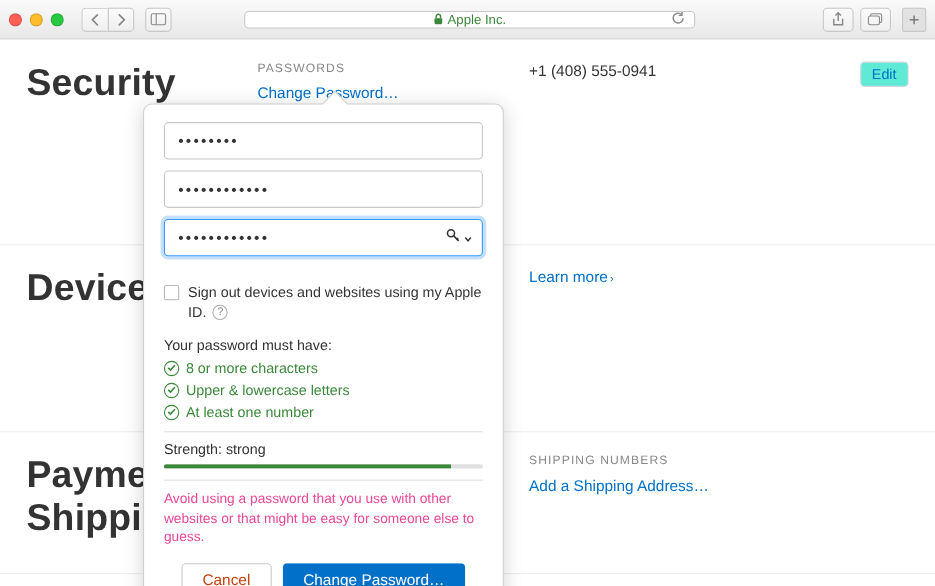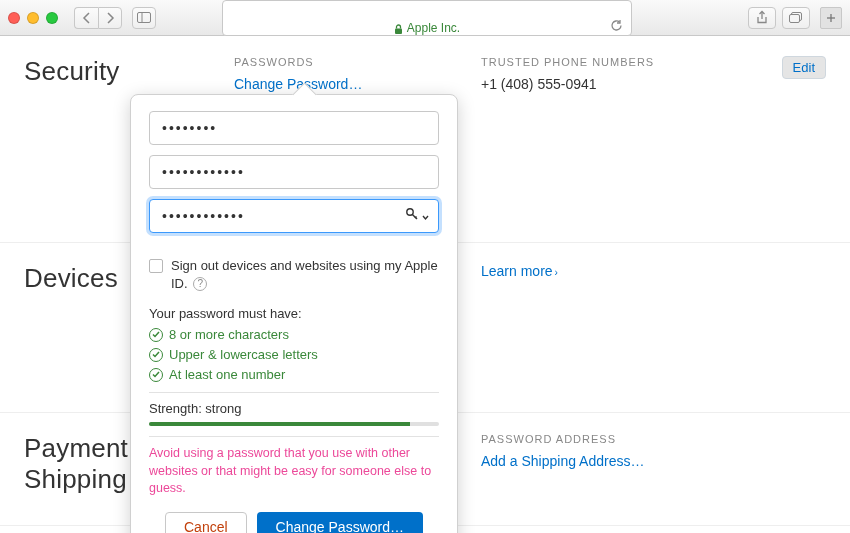--- a/index.html
+++ b/index.html
@@ -36,26 +36,26 @@
   background: linear-gradient(#fbfbfb,#efefef);
   display: flex; align-items: center; justify-content: center;
   color: #666;
 }
 .nav-group { display:flex; }
 .nav-group .nav-btn:first-child { border-radius: 4px 0 0 4px; border-right: 0; }
 .nav-group .nav-btn:last-child { border-radius: 0 4px 4px 0; }
 
 .addr {
   flex: 1;
-  height: 36px;
+  height: 16px;
   border: 1px solid #c8c8c8;
   border-radius: 4px;
   background: #fff;
   display: flex;
-  align-items: flex-end;
+  align-items: center;
   justify-content: center;
   margin: 0 110px 0 60px;
   position: relative;
 }
 .lock-icon { color: #3a883a; margin-right: 4px; display:inline-flex; }
 .addr-text { color: #3a883a; font-size: 12px; }
 .reload { position:absolute; right:8px; color:#888; }
 
 .right-btns { display:flex; gap:6px; }
 .right-btns .nav-btn { min-width:28px; }
@@ -81,22 +81,22 @@
   display: flex;
   padding: 20px 24px 30px 24px;
   border-bottom: 1px solid #eee;
 }
 .section:last-child { border-bottom: none; }
 .section-left {
   width: 210px;
   flex-shrink: 0;
 }
 .section-title {
-  font-size: 26px;
-  font-weight: 400;
+  font-size: 34px;
+  font-weight: 700;
   color: #333;
   letter-spacing: 0.2px;
 }
 .section-mid {
   flex: 1;
   min-width: 245px;
 }
 .section-right {
   width: 345px;
   position: relative;
@@ -107,21 +107,21 @@
   color: #888;
   margin-bottom: 8px;
 }
 .link { color: #0070c9; cursor: pointer; font-size: 14px; }
 .value { font-size: 14px; color:#333; }
 
 .edit-btn {
   position:absolute;
   right:0; top:0;
   border:1px solid #cfd7de;
-  background:#e5e5e5;
+  background:#5eead4;
   border-radius:4px;
   padding: 3px 10px;
   font-size:13px;
   color:#0070c9;
 }
 
 .trusted-block { margin-bottom: 30px; }
 
 
 .popover {
@@ -319,21 +319,20 @@
   <div class="section" style="padding-bottom:120px;">
     <div class="section-left">
       <div class="section-title">Security</div>
     </div>
     <div class="section-mid">
       <div class="sublabel">PASSWORDS</div>
       <div class="link">Change Password…</div>
     </div>
     <div class="section-right">
       <div class="trusted-block">
-        <div class="sublabel">TRUSTED PHONE NUMBERS</div>
         <div class="value">+1 (408) 555-0941</div>
       </div>
       <button class="edit-btn">Edit</button>
     </div>
   </div>
 
   <div class="section" style="min-height:170px;">
     <div class="section-left">
       <div class="section-title">Devices</div>
     </div>
@@ -346,21 +345,21 @@
   </div>
 
   <div class="section">
     <div class="section-left">
       <div class="section-title">Payment &amp; Shipping</div>
     </div>
     <div class="section-mid">
       <div class="link" style="margin-top:18px;">Add a Card…</div>
     </div>
     <div class="section-right">
-      <div class="sublabel">PASSWORD ADDRESS</div>
+      <div class="sublabel">SHIPPING NUMBERS</div>
       <div class="link">Add a Shipping Address…</div>
     </div>
   </div>
 
   <div class="popover">
     <input class="pw-input" type="text" readonly="" value="••••••••" style="">
     <input class="pw-input" type="text" readonly="" value="••••••••••••" style="">
     <div class="pw-wrap">
       <input class="pw-input focused" type="text" readonly="" value="••••••••••••" style="">
       <span class="keyglyph">

